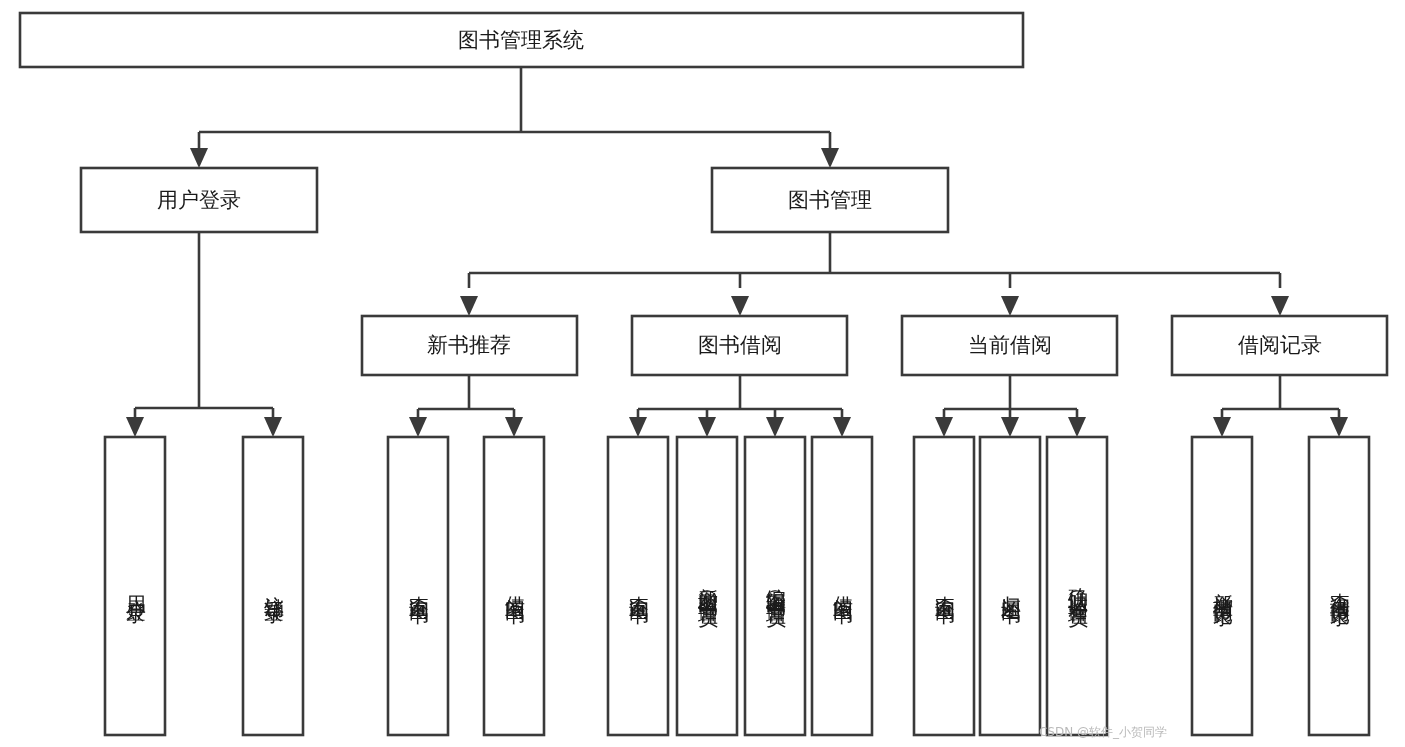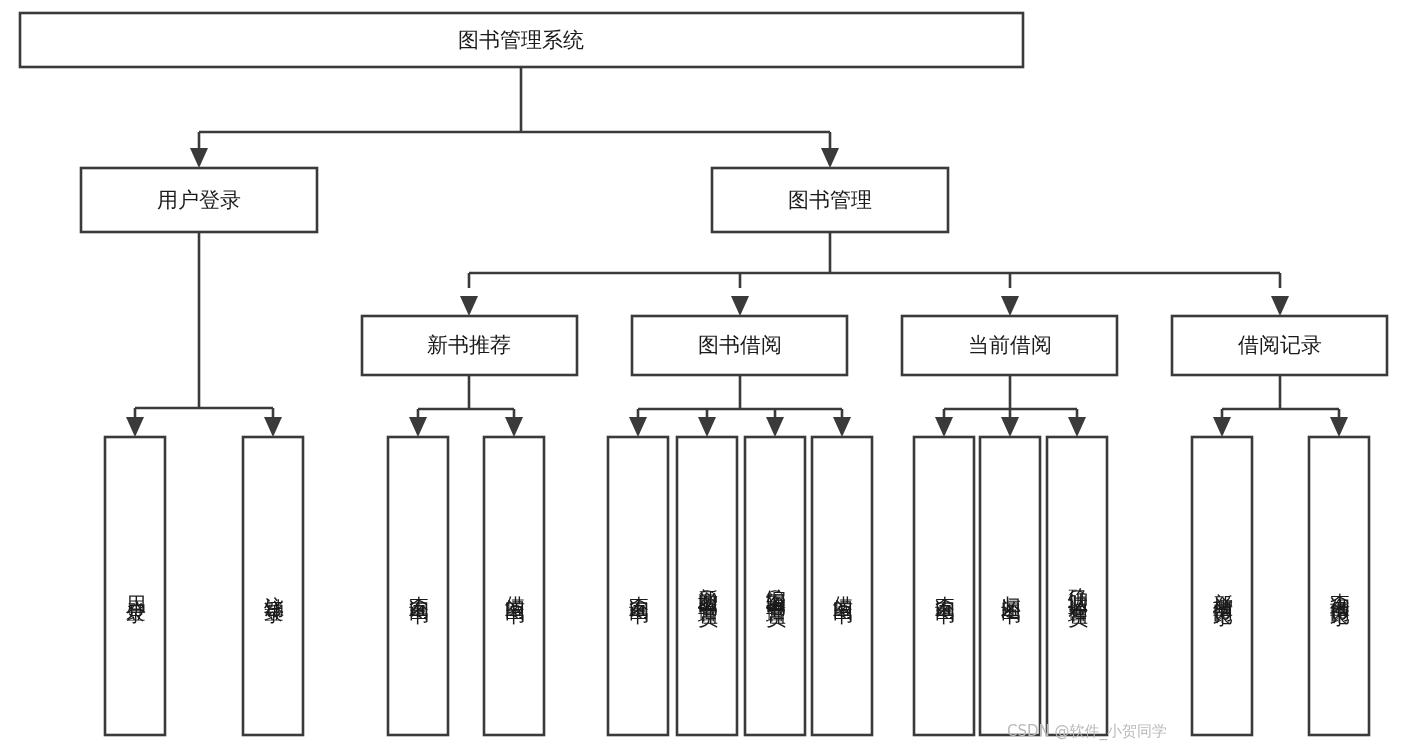--- a/index.html
+++ b/index.html
@@ -56,21 +56,21 @@
     writing-mode: vertical-rl;
     text-orientation: upright;
     letter-spacing: 3px;
     dominant-baseline: middle;
   }
   .watermark-text {
     position: absolute;
     right: 8px;
     bottom: 6px;
     font-family: "DejaVu Sans", "Liberation Sans", sans-serif;
-    font-size: 15px;
+    font-size: 12px;
     color: #b9b9b9;
     white-space: nowrap;
     user-select: none;
   }
 </style>
 </head>
 <body>
 
 <div id="diagram-root">
 

